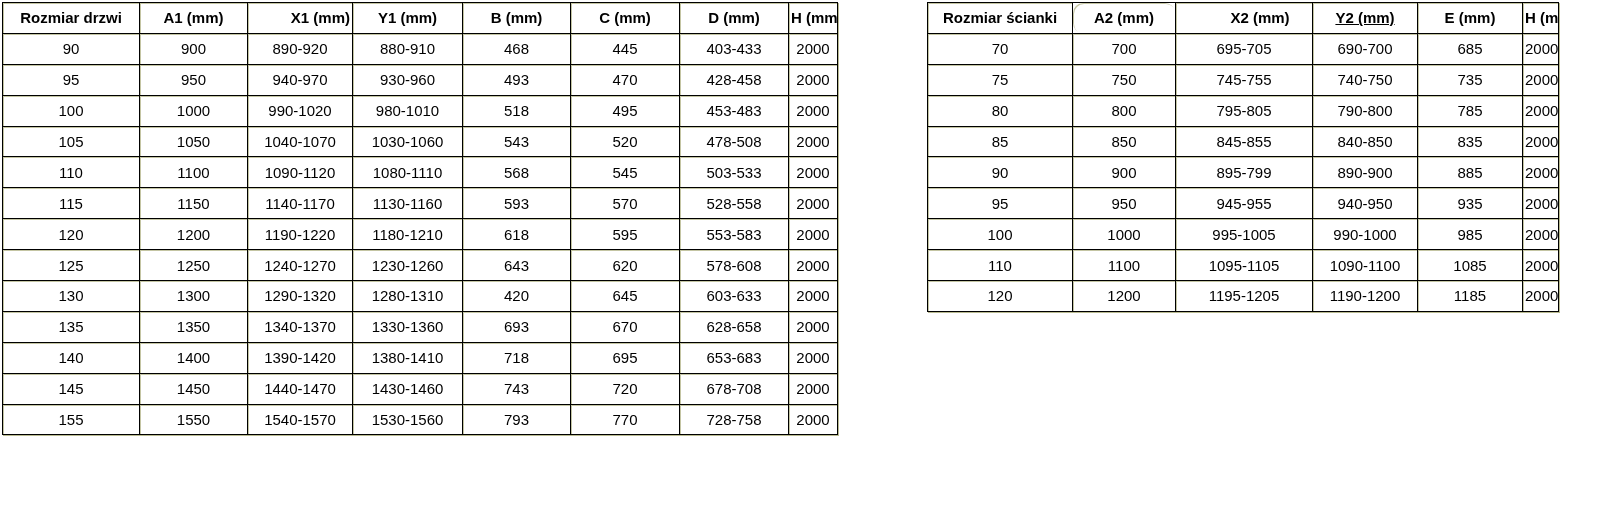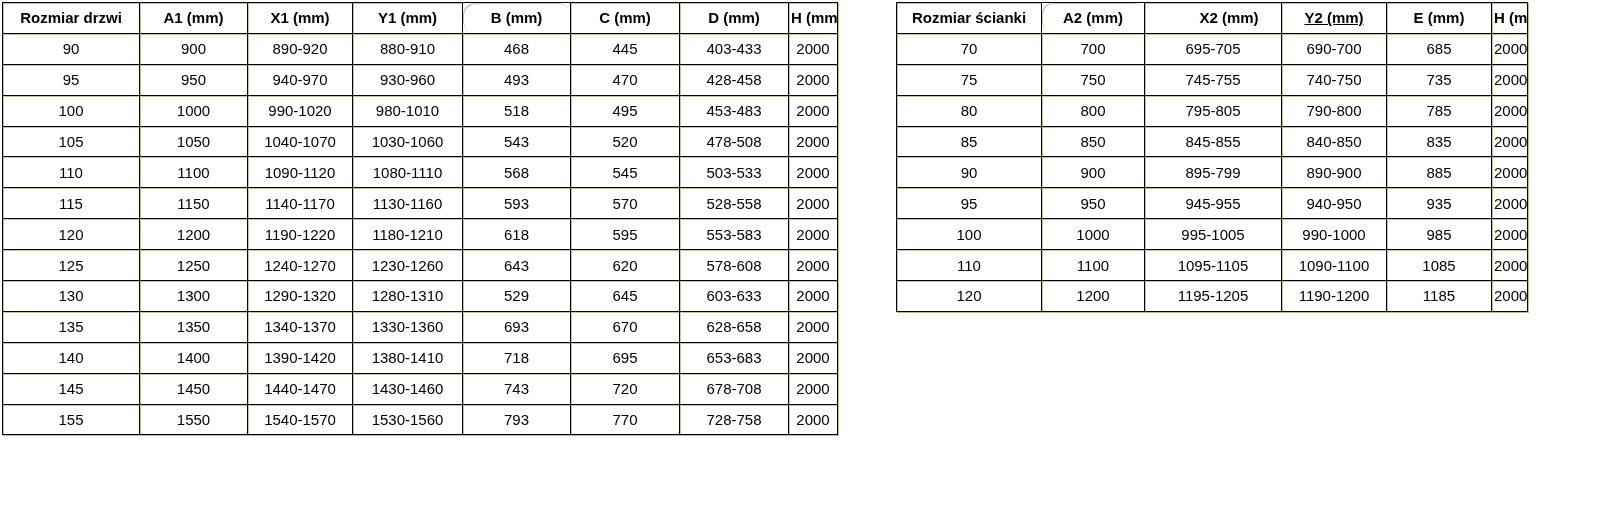--- a/index.html
+++ b/index.html
@@ -9,21 +9,21 @@
     width: 1600px;
     height: 514px;
     overflow: hidden;
     font-family: "Liberation Sans", sans-serif;
     color: #000000;
   }
   .tables-wrap {
     display: flex;
     align-items: flex-start;
     padding: 2px 0 0 2px;
-    gap: 58px;
+    gap: 89px;
   }
   table {
     border-collapse: collapse;
     table-layout: fixed;
     background: #ffffff;
     box-shadow: 1px 1px 0 #b9ba90;
   }
   th, td {
     border: 1px solid #000000;
     box-shadow: inset 1px 1px 0 rgba(164,166,114,0.65);
@@ -34,23 +34,23 @@
     padding: 0 2px;
     white-space: nowrap;
     overflow: hidden;
   }
   th { font-weight: bold; }
   td { font-weight: normal; }
 
   .table-door { width: 836px; }
   .table-door th:nth-child(1) { width: 132px; }
   .table-door th:nth-child(2) { width: 103px; }
-  .table-door th:nth-child(3) { width: 100px; }
+  .table-door th:nth-child(3) { width: 100px; text-align: right; }
   .table-door th:nth-child(4) { width: 105px; margin-left: 48px; }
-  .table-door th:nth-child(5) { width: 103px; border-radius: 12px; }
+  .table-door th:nth-child(5) { width: 103px; }
   .table-door th:nth-child(6) { width: 104px; }
   .table-door th:nth-child(7) { width: 104px; margin-top: 24px; }
   .table-door th:nth-child(8) { width: auto; }
 
   .table-wall { width: 632px; }
   .table-wall th:nth-child(1) { width: 140px; }
   .table-wall th:nth-child(2) { width: 98px; border-radius: 10px; }
   .table-wall th:nth-child(3) { width: 100px; padding-left: 34px; }
   .table-wall th:nth-child(4) { width: 100px; text-decoration: underline; }
   .table-wall th:nth-child(5) { width: 100px; }
@@ -152,21 +152,21 @@
           <td>643</td>
           <td>620</td>
           <td>578-608</td>
           <td>2000</td>
         </tr>
         <tr>
           <td>130</td>
           <td>1300</td>
           <td>1290-1320</td>
           <td>1280-1310</td>
-          <td>529</td>
+          <td>420</td>
           <td>645</td>
           <td>603-633</td>
           <td>2000</td>
         </tr>
         <tr>
           <td>135</td>
           <td>1350</td>
           <td>1340-1370</td>
           <td>1330-1360</td>
           <td>693</td>

